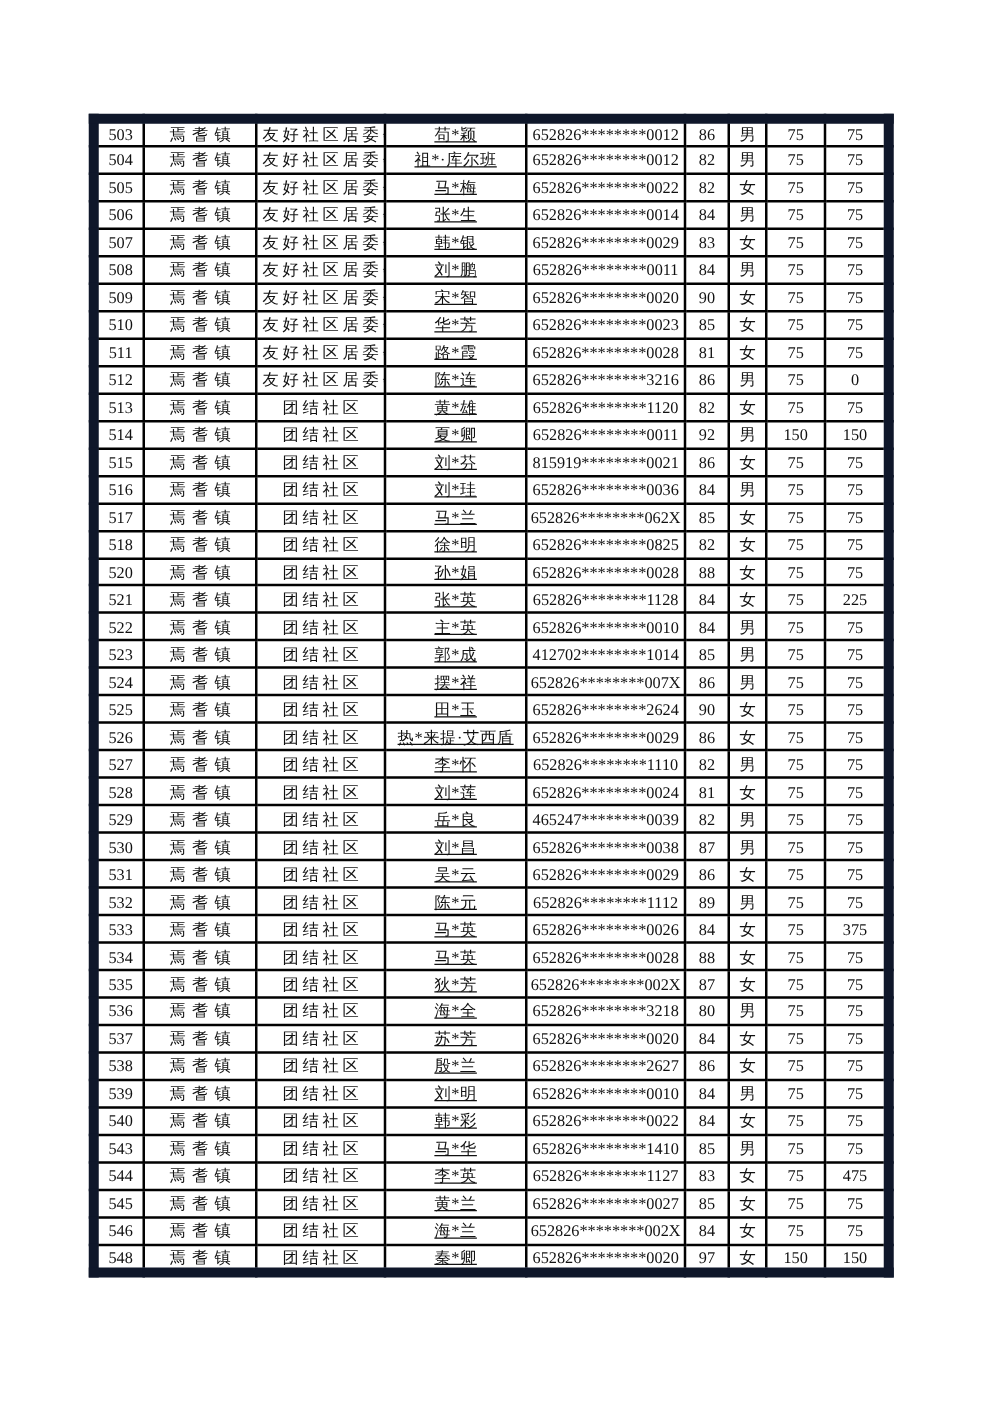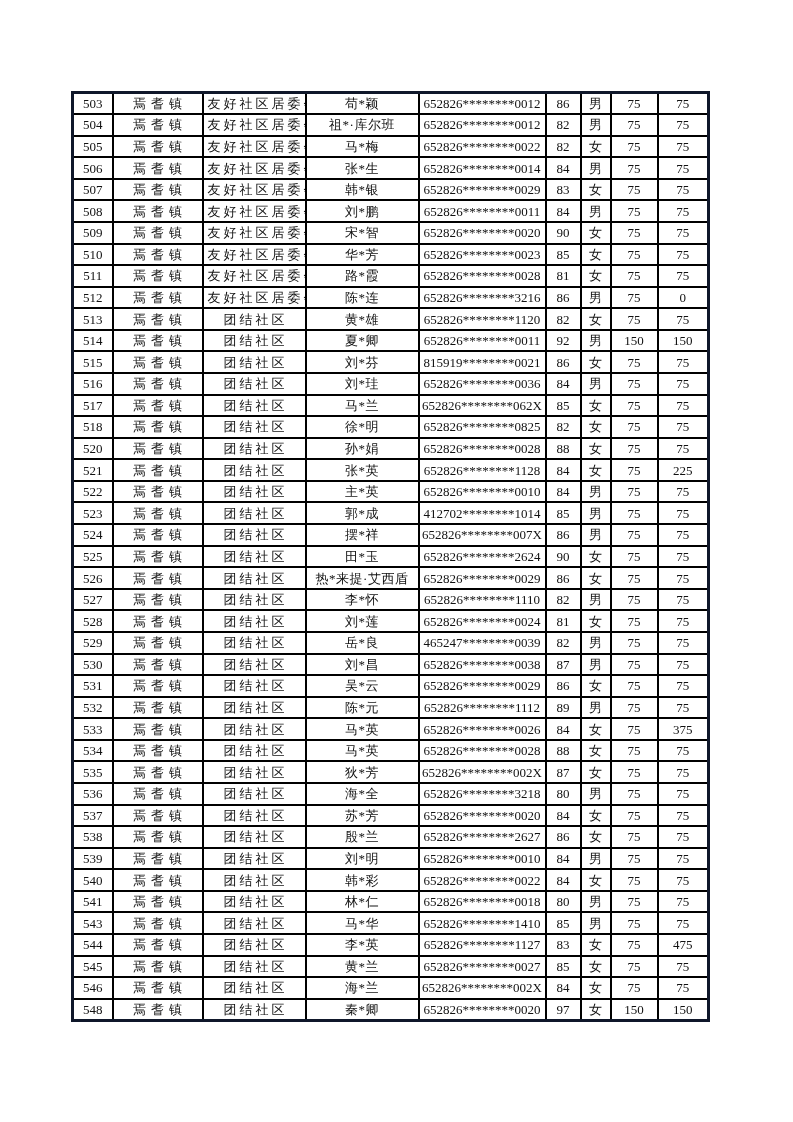--- a/index.html
+++ b/index.html
@@ -17,21 +17,21 @@
     overflow: hidden;
   }
   table.roster {
     position: absolute;
     left: 71px;
     top: 91px;
     width: 636px;
     height: 931px;
     border-collapse: collapse;
     table-layout: fixed;
-    border: 3px solid #0f172a;
+    border: 8px solid #0f172a;
   }
   table.roster td {
     border: 2px solid #000000;
     text-align: center;
     vertical-align: middle;
     font-size: 13px;
     line-height: 1;
     padding: 0 1px;
     white-space: nowrap;
     overflow: hidden;
@@ -44,21 +44,21 @@
   col.c-community { width: 103px; }
   col.c-name      { width: 113px; }
   col.c-id        { width: 127px; }
   col.c-age       { width: 35px; }
   col.c-gender    { width: 30px; }
   col.c-amt1      { width: 47px; }
   col.c-amt2      { width: 51px; }
 
   td.cell-town      { letter-spacing: 5px; text-indent: 5px; color: #3a3a3a; }
   td.cell-community { letter-spacing: 3px; text-indent: 3px; color: #3a3a3a; }
-  td.cell-name      { letter-spacing: 0.5px; }
+  td.cell-name      { letter-spacing: 0.5px; text-decoration: underline; }
   td.cell-id_number_masked { font-size: 13.5px; }
 </style>
 </head>
 <body>
 
 <div class="page">
   <table class="roster">
     <colgroup>
       <col class="c-no">
         <col class="c-town">
@@ -472,31 +472,20 @@
           <td class="cell-town">焉耆镇</td>
           <td class="cell-community">团结社区</td>
           <td class="cell-name">韩*彩</td>
           <td class="cell-id_number_masked">652826********0022</td>
           <td class="cell-age">84</td>
           <td class="cell-gender">女</td>
           <td class="cell-subsidy_1">75</td>
           <td class="cell-subsidy_2">75</td>
         </tr>
         <tr>
-          <td class="cell-row_no">541</td>
-          <td class="cell-town">焉耆镇</td>
-          <td class="cell-community">团结社区</td>
-          <td class="cell-name">林*仁</td>
-          <td class="cell-id_number_masked">652826********0018</td>
-          <td class="cell-age">80</td>
-          <td class="cell-gender">男</td>
-          <td class="cell-subsidy_1">75</td>
-          <td class="cell-subsidy_2">75</td>
-        </tr>
-        <tr>
           <td class="cell-row_no">543</td>
           <td class="cell-town">焉耆镇</td>
           <td class="cell-community">团结社区</td>
           <td class="cell-name">马*华</td>
           <td class="cell-id_number_masked">652826********1410</td>
           <td class="cell-age">85</td>
           <td class="cell-gender">男</td>
           <td class="cell-subsidy_1">75</td>
           <td class="cell-subsidy_2">75</td>
         </tr>

